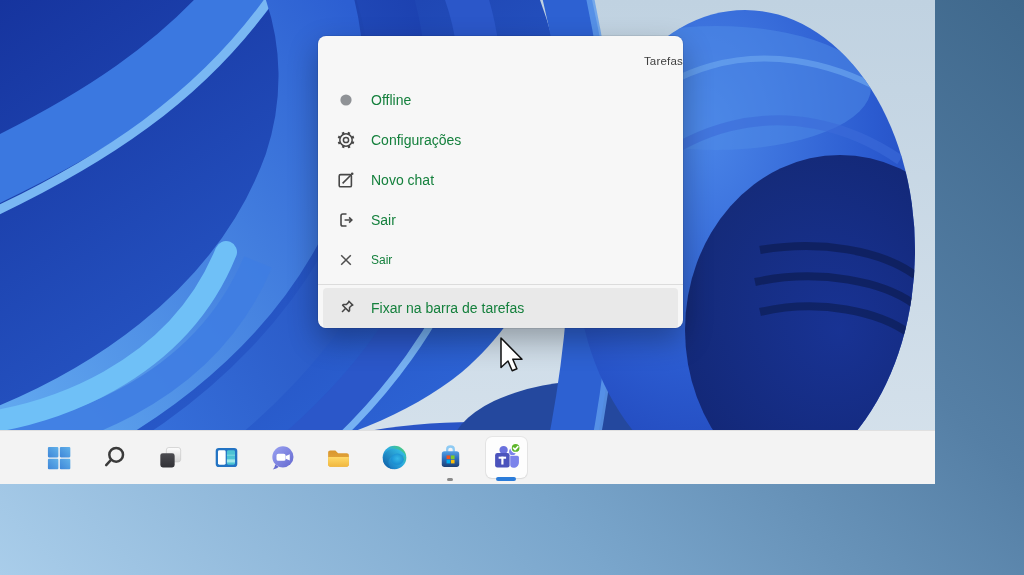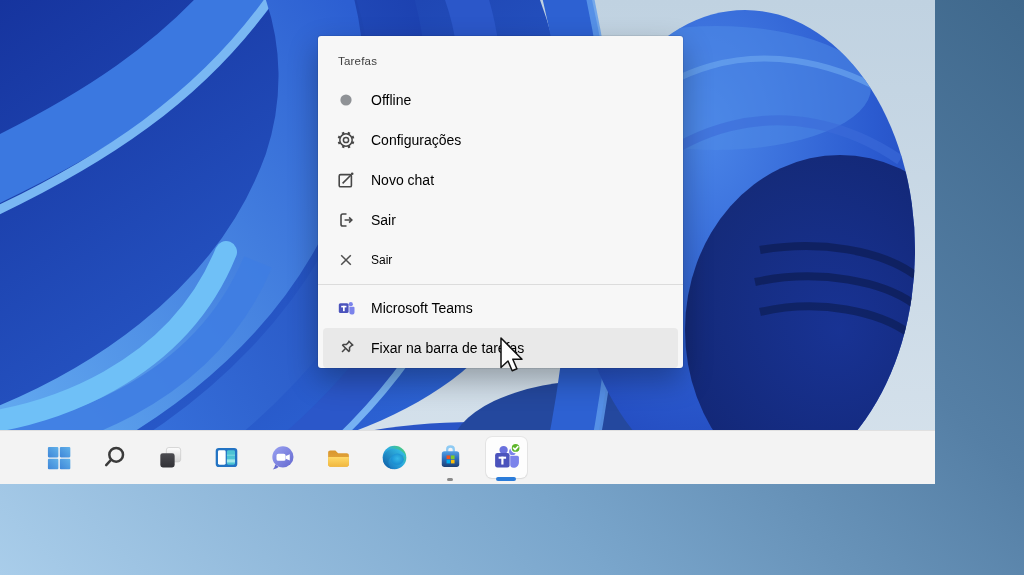--- a/index.html
+++ b/index.html
@@ -9,31 +9,31 @@
     background:linear-gradient(225deg,#3f688c 0%,#557fa5 30%,#7aa6cc 62%,#a9cdea 100%);
     font-family:"Liberation Sans","DejaVu Sans",sans-serif;
     -webkit-font-smoothing:antialiased;
   }
   .desktop{position:absolute;left:0;top:0;width:935px;height:484px;overflow:hidden;background:#c7d6e3;}
   .wallpaper{position:absolute;left:0;top:0;width:935px;height:484px;display:block;}
 
   
   .menu{
     position:absolute;left:318px;top:36px;width:365px;box-sizing:border-box;
-    background:#f7f7f7;border-radius:3px;
+    background:#f7f7f7;border-radius:8px;
     box-shadow:0 12px 30px rgba(0,0,0,.30),0 0 0 1px rgba(0,0,0,.07);
-    overflow:hidden;z-index:5;
+    overflow:hidden;z-index:5;text-align:right;
   }
   .menu-header{
     height:44px;box-sizing:border-box;padding:19px 0 0 20px;
     font-size:11.5px;color:#404040;letter-spacing:.2px;
   }
   .menu-item{
     height:40px;display:flex;align-items:center;
-    padding:0 12px 0 18px;font-size:14px;color:#000000;cursor:default;
+    padding:0 12px 0 18px;font-size:14px;color:#15803d;cursor:default;
   }
   .menu-item.small .mi-label{font-size:12px;}
   .menu-item.highlighted{
     background:#e9e9e9;border-radius:4px;margin:0 5px;padding-left:13px;
   }
   .mi-icon{width:20px;height:20px;flex:none;margin-right:15px;display:flex;align-items:center;justify-content:center;}
   .mi-icon svg{width:20px;height:20px;display:block;}
   .menu-sep{height:8px;position:relative;}
   .menu-sep::after{content:"";position:absolute;left:0;right:0;top:3.5px;height:1px;background:#dcdcdc;}
 
@@ -174,32 +174,20 @@
       <span class="mi-icon">
         <svg viewBox="0 0 20 20">
             <path d="M5.2,5.2 L14.8,14.8 M14.8,5.2 L5.2,14.8" stroke="#4e4e4e" stroke-width="1.5" fill="none"></path>
           </svg>
       </span>
       <span class="mi-label">Sair</span>
     </div>
 
     <div class="menu-sep"></div>
 
-    <div class="menu-item">
-      <span class="mi-icon">
-        <svg viewBox="0 0 20 20">
-          <circle cx="14.8" cy="6.2" r="2.1" fill="#7b83eb"></circle>
-          <path d="M13.4,8.8 h4.1 q1,0 1,1 v4.1 q0,2.7 -2.7,2.7 h-0.3 q-2.1,0 -2.1,-2.1 z" fill="#7b83eb"></path>
-          <rect x="2.8" y="5.2" width="9.8" height="9.8" rx="1.6" fill="#4b53bc"></rect>
-          <rect x="5.2" y="7.8" width="5.2" height="1.6" fill="#ffffff"></rect>
-          <rect x="7" y="7.8" width="1.7" height="5.4" fill="#ffffff"></rect>
-        </svg>
-      </span>
-      <span class="mi-label">Microsoft Teams</span>
-    </div>
 
     <div class="menu-item highlighted">
       <span class="mi-icon">
         <svg viewBox="0 0 20 20">
           <g transform="rotate(45 10 10)" stroke="#474747" stroke-width="1.5" fill="none" stroke-linejoin="round">
             <path d="M6.6,3.2 H13.4"></path>
             <path d="M7.8,3.2 V7.2 L5.6,9.4 V10.4 H14.4 V9.4 L12.2,7.2 V3.2"></path>
             <path d="M10,10.4 V15.6"></path>
           </g>
         </svg>

